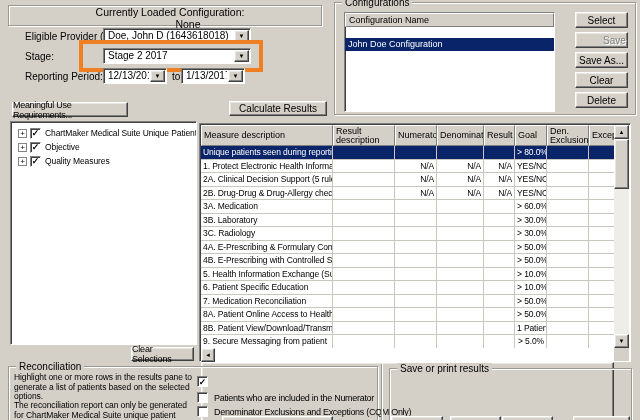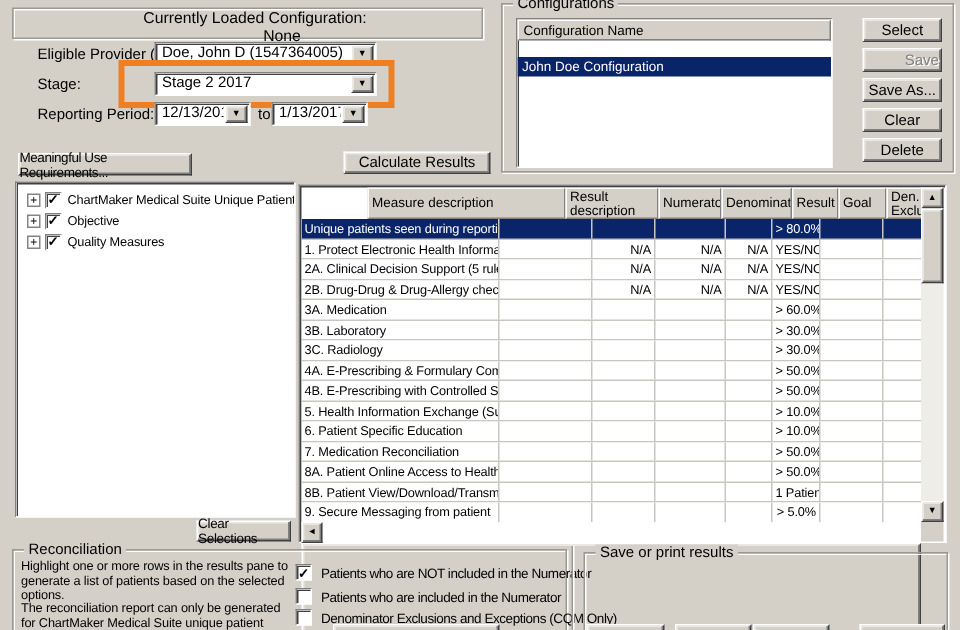--- a/index.html
+++ b/index.html
@@ -63,21 +63,21 @@
     font-size:8px; line-height:7px; text-align:center; margin-right:3px; color:#000;
   }
   .tcheck{
     width:11px; height:11px; flex:0 0 11px; background:#fff; margin-right:4px;
     border:1px solid; border-color:#808080 #fff #fff #808080; box-shadow: inset 1px 1px 0 #404040;
     font-size:9px; line-height:9px; text-align:center; font-weight:bold;
   }
   .tree-label{ font-size:8.5px; letter-spacing:-0.1px; }
   
   #results-table{ background:#fff; }
-  #rt-header{ display:flex; height:21px; background:var(--bg);margin-left:44px; }
+  #rt-header{ display:flex; height:21px; background:var(--bg); }
   .th{
     background:var(--bg);
     border:1px solid; border-color:#ffffff #808080 #808080 #ffffff;
     font-size:9px; line-height:9px; padding:1px 2px; overflow:hidden;
     display:flex; align-items:center;
   }
   #rt-body{ height:203px; overflow:hidden; background:#fff; }
   .trow{ display:flex; height:13.5px; border-bottom:1px solid #c9c6c0; background:#fff; }
   .trow.selected{ background:var(--sel); }
   .trow.selected .tc{ color:#fff; }
@@ -107,21 +107,21 @@
 </head>
 <body>
 
 <div class="abs groupbox" style="left:8px;top:5px;width:314px;height:21px;display:flex;align-items:center;">
   <span style="margin-left:10px;font-size:10.5px;">Currently Loaded Configuration:</span>
   <span style="margin-left:22px;font-size:10.5px;padding-left:24px;">None</span>
 </div>
 
 <span class="lbl" style="left:25px;top:31px;">Eligible Provider (NPI):</span>
 <div class="combo" style="left:103px;top:28px;width:148px;height:16px;">
-  <div class="cfield">Doe, John D (1547364005)</div>
+  <div class="cfield">Doe, John D (1643618018)</div>
   <div class="cbtn raised">▼</div>
 </div>
 
 <span class="lbl" style="left:25px;top:51px;">Stage:</span>
 <div class="combo" style="left:103px;top:48px;width:148px;height:16px;">
   <div class="cfield">Stage 2 2017</div>
   <div class="cbtn raised">▼</div>
 </div>
 <div class="abs" id="stage-highlight" style="left:79px;top:40px;width:184px;height:32px;"></div>
 
@@ -359,21 +359,20 @@
 <div class="abs raised btn" style="left:131px;top:347px;width:63px;height:14px;font-size:9px;letter-spacing:-0.2px;">Clear Selections</div>
 
 <div class="groupbox" style="left:8px;top:366px;width:370px;height:60px;">
   <span class="legend">Reconciliation</span>
 </div>
 <div class="para" style="left:14px;top:373px;">Highlight one or more rows in the results pane to generate a list of patients based on the selected options.</div>
 <div class="para" style="left:14px;top:401px;">The reconciliation report can only be generated for ChartMaker Medical Suite unique patient count,</div>
 <div id="recon-checkboxes">
     <div class="chk-row" style="left: 197px; top: 375px;">
       <span class="chk-box">✓</span>
-      <span class="chk-label">Patients who are NOT included in the Numerator</span>
     </div>
     <div class="chk-row" style="left: 197px; top: 390px; align-items: flex-end;">
       <span class="chk-box"></span>
       <span class="chk-label">Patients who are included in the Numerator</span>
     </div>
     <div class="chk-row" style="left: 197px; top: 405px;">
       <span class="chk-box"></span>
       <span class="chk-label">Denominator Exclusions and Exceptions (CQM Only)</span>
     </div>
   </div>

